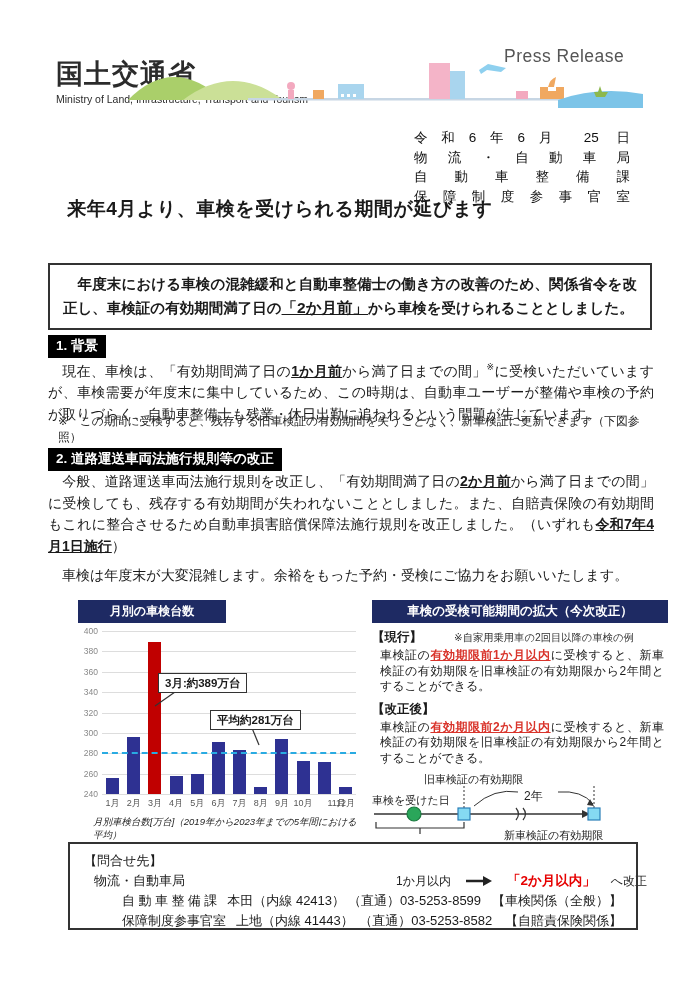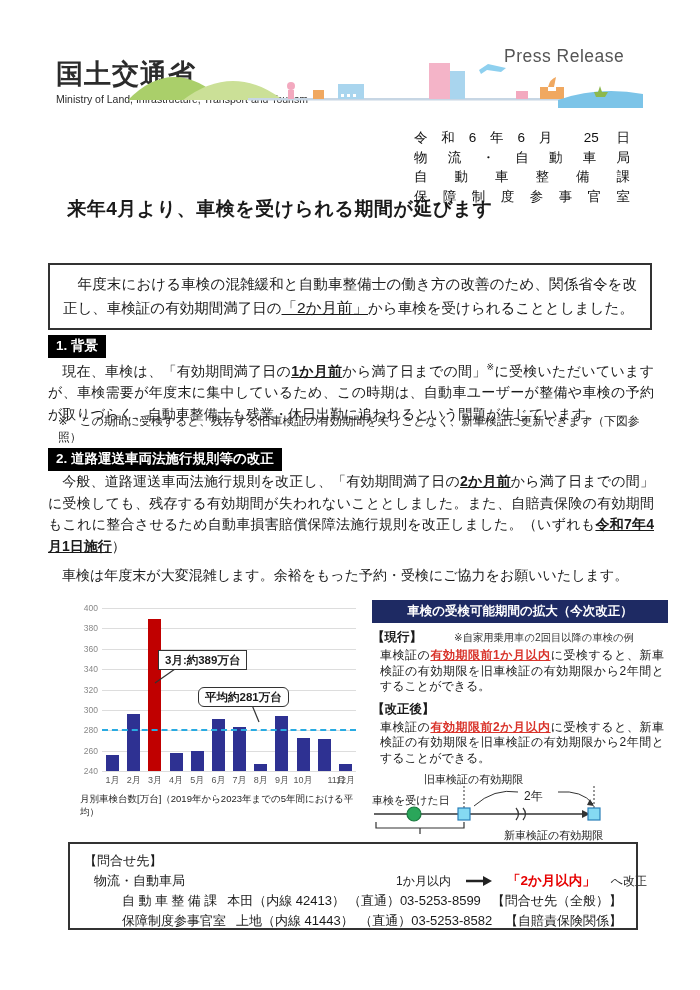--- a/index.html
+++ b/index.html
@@ -20,21 +20,21 @@
   .date-block { position: absolute; right: 70px; top: 128px; width: 216px; font-size: 13.5px; line-height: 19.5px; color: #111; }
   .date-block div { text-align: justify; text-align-last: justify; }
 
   
   .headline { position: absolute; left: 0; top: 196px; width: 560px; text-align: center; }
   .headline .main { font-size: 19px; font-weight: bold; letter-spacing: 0.5px; }
   .headline .sub { font-size: 15px; font-weight: bold; margin-top: 7px; }
 
   
   .summary-box { position: absolute; left: 48px; top: 263px; width: 604px; border: 2px solid #333;
-    padding: 8px 13px; font-size: 14.5px; font-weight: normal; line-height: 23px; text-align: justify; }
+    padding: 8px 13px; font-size: 14.5px; font-weight: bold; line-height: 23px; text-align: justify; }
   .u-big { font-size: 15.5px; text-decoration: underline; }
 
   
   .sec-heading { position: absolute; left: 48px; background: #000; color: #fff; font-weight: bold;
     font-size: 13.5px; padding: 2px 8px 3px; display: inline-block; }
   .sec-p { position: absolute; left: 48px; width: 606px; font-size: 14px; line-height: 21.5px; text-align: justify; }
   .b-u { font-weight: bold; text-decoration: underline; }
   .sup { font-size: 9px; vertical-align: super; }
   .sec-note { position: absolute; left: 58px; width: 596px; font-size: 11.8px; color: #222; }
 
@@ -45,22 +45,22 @@
   .plot { position: relative; margin: 8px 0 0 26px; width: 254px; height: 163px; }
   .gridline { position: absolute; left: 0; right: 0; height: 1px; background: #ddd; }
   .ytick { position: absolute; left: -26px; width: 22px; text-align: right; font-size: 8.5px; color: #888; }
   .bar { position: absolute; bottom: 0; width: 13px; z-index: 1; }
   .xtick { position: absolute; top: 166px; text-align: center; font-size: 9px; color: #555; }
   .avgline { position: absolute; left: 0; right: 0; border-top: 2px dashed #29abe2; z-index: 2; }
   .leader-svg { position: absolute; left: 0; top: 0; z-index: 3; pointer-events: none; }
   .callout { position: absolute; background: #fff; border: 1.5px solid #333; font-weight: bold;
     font-size: 11.5px; line-height: 16px; padding: 1px 6px; white-space: nowrap; z-index: 4; }
   .callout-max { left: 56px; top: 42px; }
-  .callout-avg { left: 96px; top: 79px; border-radius: 6px; }
-  .chart-caption { margin: 22px 0 0 4px; font-size: 9.5px; color: #222; }
+  .callout-avg { left: 108px; top: 79px; }
+  .chart-caption { margin: 22px 0 0 17px; font-size: 9.5px; color: #222; font-style: italic; }
 
   
   .right-col { position: absolute; left: 372px; top: 600px; width: 298px; }
   .panel-title { width: 296px; height: 23px; line-height: 23px; background: #1e2a63; color: #fff;
     font-size: 12.5px; font-weight: bold; text-align: center; }
   .row-flag { margin-top: 6px; display: flex; align-items: baseline; gap: 32px; }
   .flag { font-size: 12.5px; font-weight: bold; }
   .flag-note { font-size: 10.3px; color: #333; }
   .panel-p { margin: 2px 0 0 8px; font-size: 12px; line-height: 15.5px; text-align: justify; width: 284px; }
   .red-u { color: #d9342b; font-weight: bold; text-decoration: underline; }
@@ -140,20 +140,21 @@
   <div class="sec-note" style="top:414px">※　この期間に受検すると、残存する旧車検証の有効期間を失うことなく、新車検証に更新できます（下図参照）</div>
 
   <div class="sec-heading" style="top:448px">2. 道路運送車両法施行規則等の改正</div>
   <div class="sec-p" style="top:471px">
     <span>　今般、道路運送車両法施行規則を改正し、「有効期間満了日の</span><span class="b-u">2か月前</span><span>から満了日までの間」に受検しても、残存する有効期間が失われないこととしました。また、自賠責保険の有効期間もこれに整合させるため自動車損害賠償保障法施行規則を改正しました。（いずれも</span><span class="b-u">令和7年4月1日施行</span><span>）</span>
   </div>
 
   <div class="sec-p" style="top:565px">　車検は年度末が大変混雑します。余裕をもった予約・受検にご協力をお願いいたします。</div>
 
   <div class="chart-col">
+    <div class="chart-title">月別の車検台数</div>
     <div class="plot" id="plot">
       <svg class="leader-svg" width="254" height="163">
         <line x1="73" y1="61" x2="53" y2="75" stroke="#333" stroke-width="1.2"></line>
         <line x1="150" y1="97" x2="157" y2="114" stroke="#333" stroke-width="1.2"></line>
       </svg>
       <div class="callout callout-max"><span>3月:約389万台</span></div>
       <div class="callout callout-avg"><span>平均約281万台</span></div>
     <div class="gridline" style="top: 163px;"></div>
         <div class="ytick" style="top: 158px;">240</div>
         <div class="gridline" style="top: 142.625px;"></div>
@@ -254,21 +255,21 @@
   </div>
 
   <div class="contact-box">
     <div>【問合せ先】</div>
     <div class="c-bureau">物流・自動車局</div>
     <div class="c-row">
       <span class="c-dept">自動車整備課</span>
       <span class="c-person">本田（内線 42413）</span>
       <span class="c-direct">（直通）</span>
       <span class="c-phone">03-5253-8599</span>
-      <span class="c-cat">【問合せ先（全般）】</span>
+      <span class="c-cat">【車検関係（全般）】</span>
     </div>
     <div class="c-row">
       <span class="c-dept">保障制度参事官室</span>
       <span class="c-person">上地（内線 41443）</span>
       <span class="c-direct">（直通）</span>
       <span class="c-phone">03-5253-8582</span>
       <span class="c-cat">【自賠責保険関係】</span>
     </div>
   </div>
 

